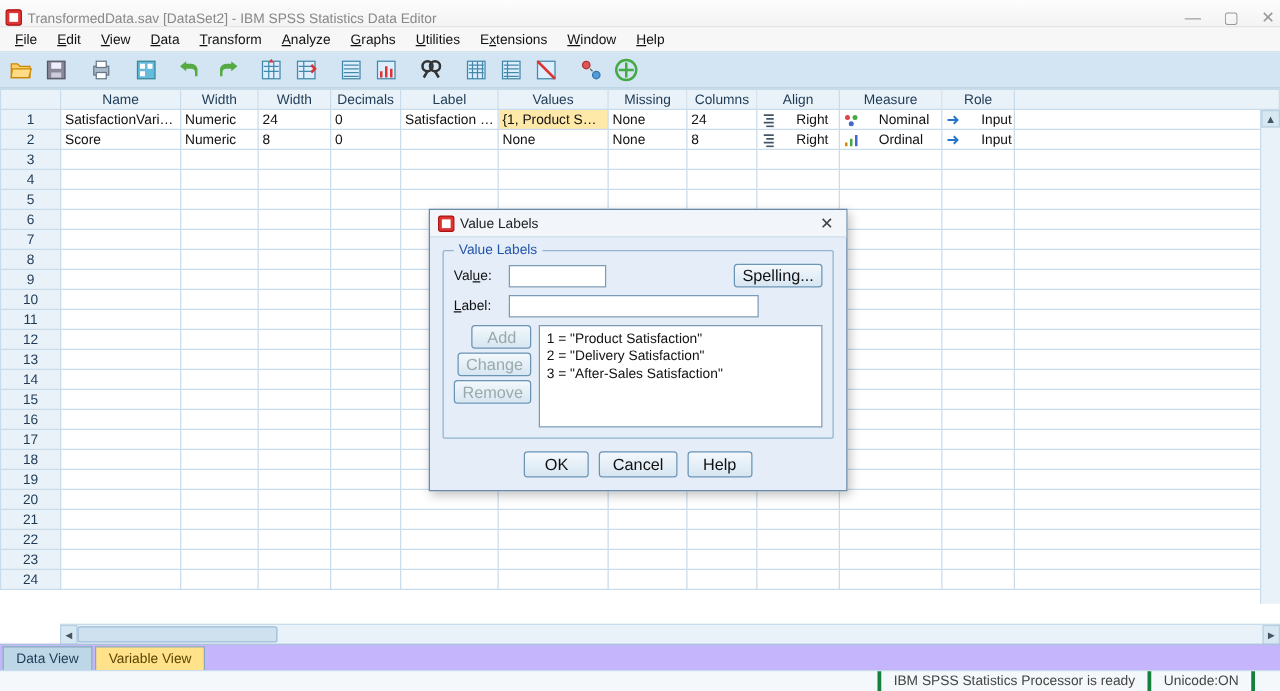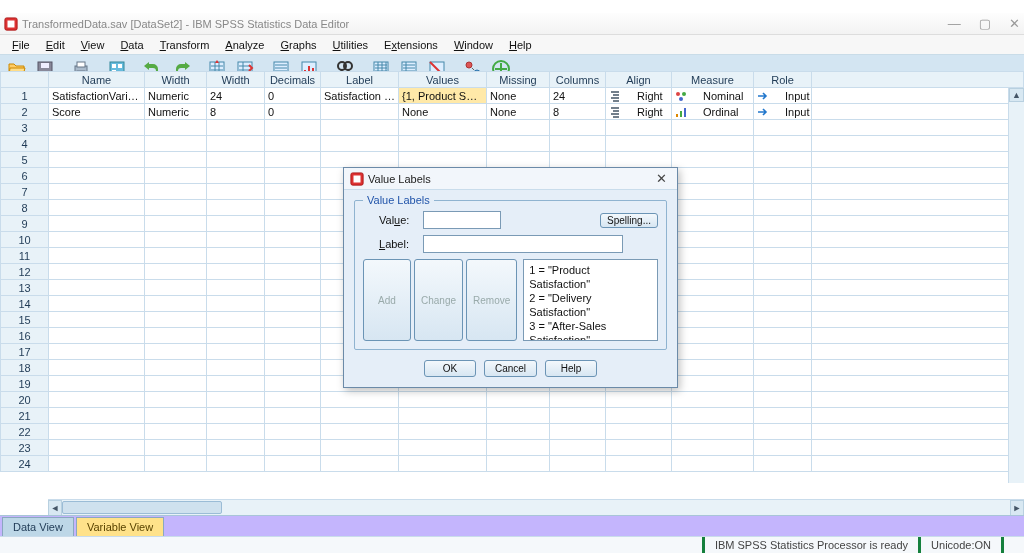--- a/index.html
+++ b/index.html
@@ -1,19 +1,19 @@
 <!DOCTYPE html>
 <html><head>
 <meta charset="utf-8">
 <style>
   * { box-sizing: border-box; margin: 0; padding: 0; }
   body { font-family: Tahoma, Arial, sans-serif; font-size: 11px; background: #fff; width: 1024px; height: 553px; overflow: hidden; position: relative; }
   
   
-  .titlebar { height: 22px; background: linear-gradient(#fdfdfd, #f3f3f3); border-bottom: 1px solid #ddd; display: flex; align-items: center; padding: 0 4px; color: #888; margin-top: 13px; }
+  .titlebar { height: 22px; background: linear-gradient(#fdfdfd, #f3f3f3); border-bottom: 1px solid #ddd; display: flex; align-items: flex-end; padding: 0 4px; color: #888; }
   .titlebar .icon { width: 14px; height: 14px; margin-right: 4px; }
   .titlebar .title { flex: 1; font-size: 11px; }
   .titlebar .winbtns { display: flex; gap: 18px; color: #999; font-size: 13px; }
   .titlebar .winbtns span { cursor: default; }
   
   
   .menubar { height: 20px; background: #f7f7f7; display: flex; align-items: center; padding: 0 4px; border-bottom: 1px solid #c9dce8; }
   .menubar .menuitem { padding: 2px 8px; color: #111; cursor: default; }
   .menubar .menuitem u { text-decoration: underline; }
   
@@ -54,29 +54,29 @@
   .statusbar .cell { border-left: 3px solid #15803d; padding: 0 10px; height: 100%; display: flex; align-items: center; }
   
   
   .dialog { position: absolute; left: 343px; top: 167px; width: 335px; background: #e5eef8; border: 1px solid #6b8aa8; box-shadow: 2px 3px 8px rgba(0,0,0,0.25); }
   .dialog .dtitle { height: 22px; background: #f2f6fb; border-bottom: 1px solid #c9dceb; display: flex; align-items: center; padding: 0 6px; color: #222; font-size: 11px; }
   .dialog .dtitle .dicon { width: 14px; height: 14px; margin-right: 4px; }
   .dialog .dtitle .dclose { margin-left: auto; font-size: 13px; color: #444; cursor: default; padding: 0 4px; }
   .dialog .dbody { padding: 10px; }
   .groupbox { border: 1px solid #8fb3d0; border-radius: 2px; padding: 10px 8px 8px 8px; position: relative; margin-bottom: 10px; }
   .groupbox .legend { position: absolute; top: -7px; left: 8px; background: #e5eef8; padding: 0 4px; color: #2255aa; font-size: 11px; }
-  .frow { display: flex; align-items: center; margin-bottom: 6px; gap: 6px; margin-left: 16px; }
+  .frow { display: flex; align-items: center; margin-bottom: 6px; gap: 6px; }
   .frow label { width: 38px; text-align: left; color: #111; }
   .frow input[type=text] { border: 1px solid #7a9ab5; height: 18px; padding: 0 3px; font-size: 11px; }
-  .dlgbtn { background: linear-gradient(#f3f8fc, #d7e6f2); border: 1px solid #6b94b5; border-radius: 3px; padding: 2px 10px; font-size: 10px; color: #111; cursor: default; min-width: 52px; }
+  .dlgbtn { background: linear-gradient(#f3f8fc, #d7e6f2); border: 1px solid #6b94b5; border-radius: 3px; padding: 2px 10px; font-size: 13px; color: #111; cursor: default; min-width: 52px; }
   .dlgbtn:disabled { color: #9aa; }
   .dlgbtn.small { min-width: 48px; padding: 1px 6px; }
   .listbox { border: 1px solid #7a9ab5; background: #fff; height: 82px; padding: 3px 5px; font-size: 11px; color: #111; overflow: auto; }
   .listbox div { line-height: 14px; }
-  .sidebtns { display: flex; flex-direction: row; gap: 3px; }
+  .sidebtns { display: flex; flex-direction: column; gap: 3px; align-items: flex-end; }
   .dbuttons { display: flex; justify-content: center; gap: 8px; }
   
   col.c-rownum{width:48px}col.c-name{width:96px}col.c-type{width:62px}col.c-width{width:58px}col.c-dec{width:56px}
   col.c-label{width:78px}col.c-values{width:88px}col.c-missing{width:63px}col.c-columns{width:56px}
   col.c-align{width:66px}col.c-measure{width:82px}col.c-role{width:58px}col.c-rest{}
 </style>
 </head>
 <body>
 
 <div class="titlebar">

